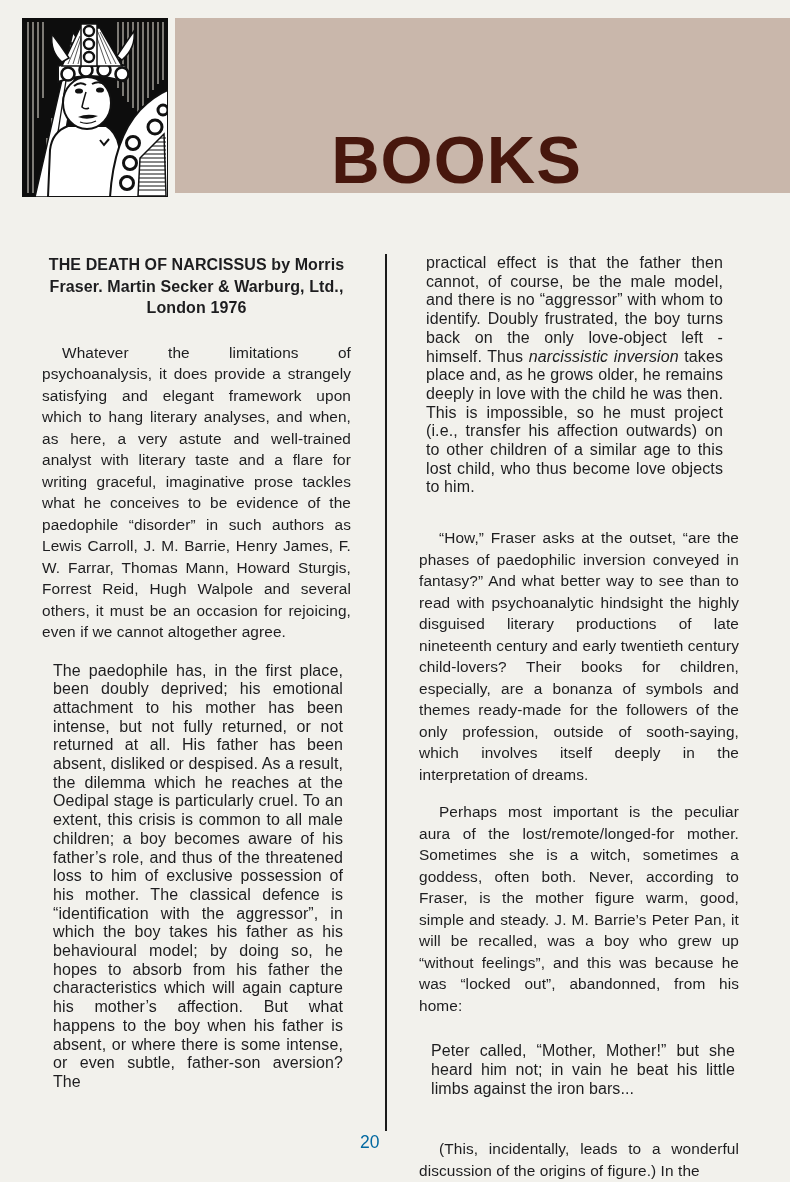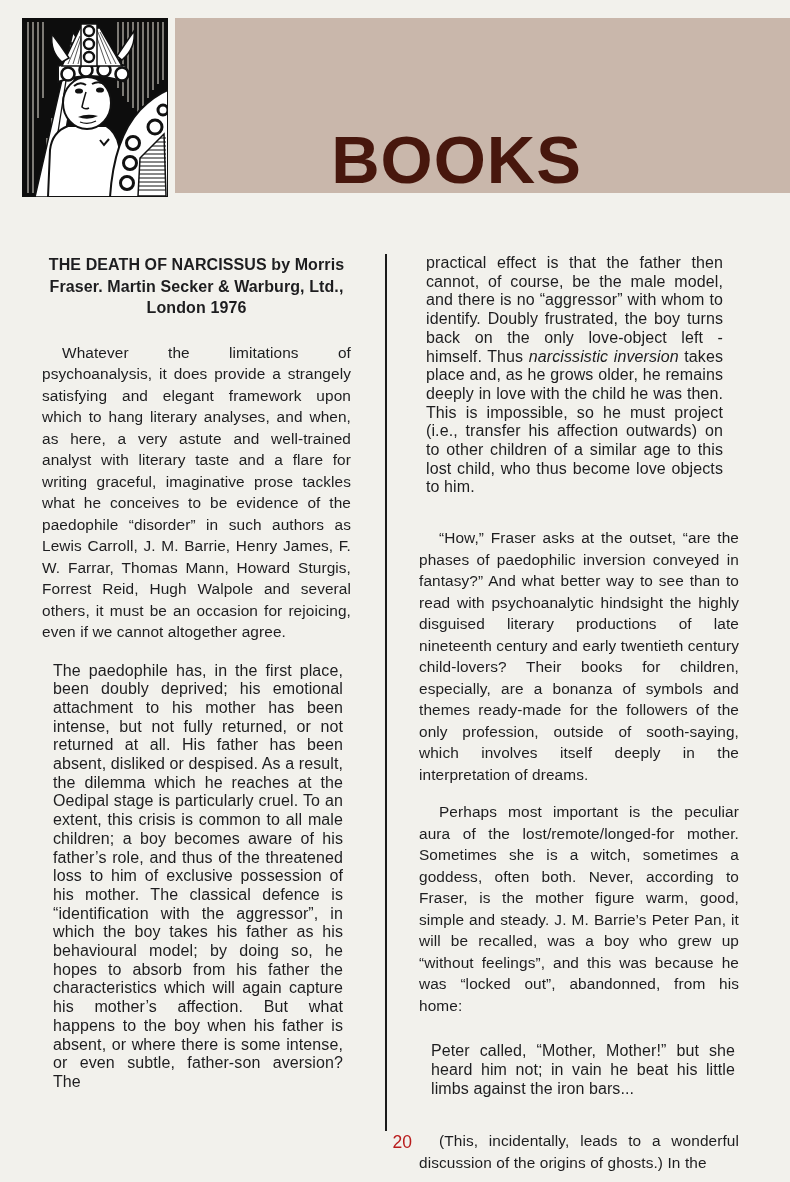--- a/index.html
+++ b/index.html
@@ -60,27 +60,27 @@
   .col-left .bq {
     margin-top:19px;
     padding-left:27px; padding-right:24px;
   }
   .bq-cont {
     padding-left:23px; padding-right:32px;
     margin-bottom:30px;
   }
   .bq-italic { font-style:italic; }
   .bq-peter {
-    margin-top:26px; margin-bottom:32px;
+    margin-top:26px; margin-bottom:40px;
     padding-left:28px; padding-right:20px;
   }
   .page-number {
     position:absolute; left:360px; top:1132px;
-    width:52px; text-align:right;
-    font-size:17.5px; color:#b91c1c;
+    width:52px; text-align:left;
+    font-size:17.5px; color:#0369a1;
   }
 </style>
 </head>
 <body>
 
 <div class="page">
 
   <div class="illustration-box">
     <svg viewBox="0 0 146 179">
       <rect x="0" y="0" width="146" height="179" fill="#0d0d0d"></rect>
@@ -179,17 +179,17 @@
     <div class="bq">The paedophile has, in the first place, been doubly deprived; his emotional attachment to his mother has been intense, but not fully returned, or not returned at all. His father has been absent, disliked or despised. As a result, the dilemma which he reaches at the Oedipal stage is particularly cruel. To an extent, this crisis is common to all male children; a boy becomes aware of his father’s role, and thus of the threatened loss to him of exclusive possession of his mother. The classical defence is “identification with the aggressor”, in which the boy takes his father as his behavioural model; by doing so, he hopes to absorb from his father the characteristics which will again capture his mother’s affection. But what happens to the boy when his father is absent, or where there is some intense, or even subtle, father-son aversion? The</div>
   </div>
 
   <div class="divider"></div>
 
   <div class="col col-right">
     <div class="bq bq-cont"><span>practical effect is that the father then cannot, of course, be the male model, and there is no “aggressor” with whom to identify. Doubly frustrated, the boy turns back on the only love-object left - himself. Thus </span><span class="bq-italic">narcissistic inversion</span><span> takes place and, as he grows older, he remains deeply in love with the child he was then. This is impossible, so he must project (i.e., transfer his affection outwards) on to other children of a similar age to this lost child, who thus become love objects to him.</span></div>
     <p>“How,” Fraser asks at the outset, “are the phases of paedophilic inversion conveyed in fantasy?” And what better way to see than to read with psychoanalytic hindsight the highly disguised literary productions of late nineteenth century and early twentieth century child-lovers? Their books for children, especially, are a bonanza of symbols and themes ready-made for the followers of the only profession, outside of sooth-saying, which involves itself deeply in the interpretation of dreams.</p>
     <p>Perhaps most important is the peculiar aura of the lost/remote/longed-for mother. Sometimes she is a witch, sometimes a goddess, often both. Never, according to Fraser, is the mother figure warm, good, simple and steady. J. M. Barrie’s Peter Pan, it will be recalled, was a boy who grew up “without feelings”, and this was because he was “locked out”, abandonned, from his home:</p>
     <div class="bq bq-peter">Peter called, “Mother, Mother!” but she heard him not; in vain he beat his little limbs against the iron bars...</div>
-    <p>(This, incidentally, leads to a wonderful discussion of the origins of ghosts.) In the</p>
+    <p>(This, incidentally, leads to a wonderful discussion of the origins of figure.) In the</p>
   </div>
 
   <div class="page-number">20</div>
 </div>
 
 </body></html>

